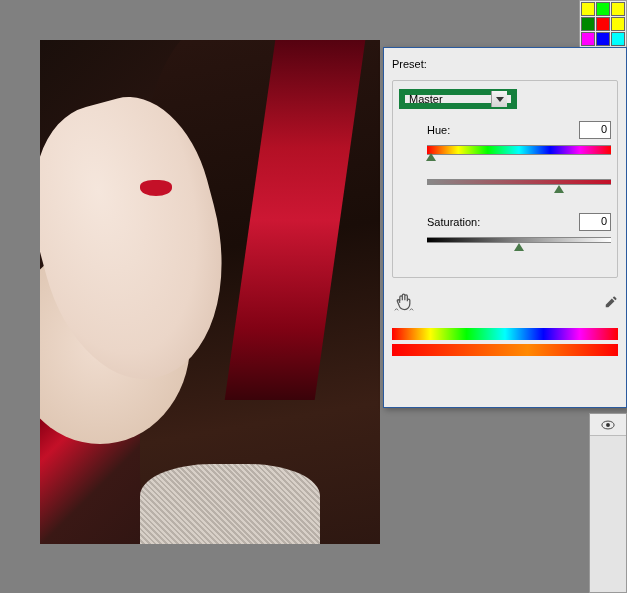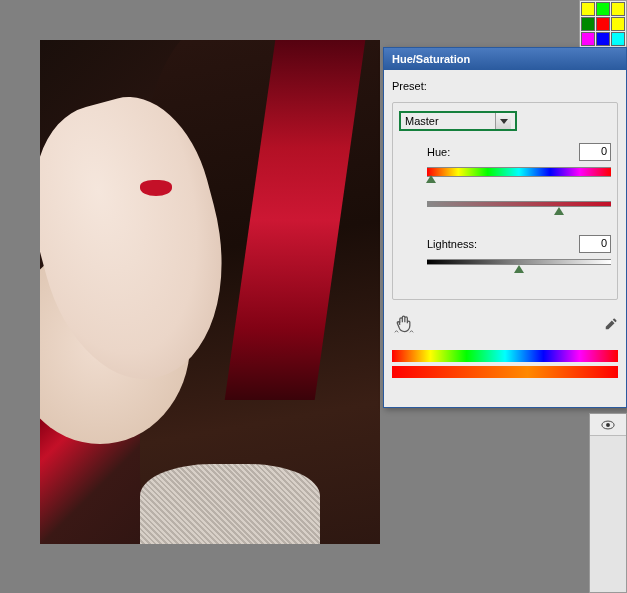--- a/index.html
+++ b/index.html
@@ -21,21 +21,21 @@
 .dialog { position: absolute; left: 383px; top: 47px; width: 244px; height: 361px; background: #ececec; border: 1px solid #2a5a9e; box-shadow: 2px 2px 6px rgba(0,0,0,0.3); }
 .titlebar { height: 22px; background: linear-gradient(#4a7abf, #2a5a9e); color: #fff; font-weight: bold; padding: 4px 8px; display: flex; align-items: center; }
 .dlg-body { padding: 10px 8px 8px 8px; }
 
 .row { display: flex; align-items: flex-start; margin-bottom: 10px; gap: 20px; }
 .lbl { color: #000; margin-right: 8px; }
 
 .preset-select, .master-select { background: #fff; border: 1px solid #7a7a7a; height: 20px; padding: 2px 4px; display: flex; align-items: center; justify-content: space-between; cursor: default; }
 .preset-select { flex: 1; }
 .master-wrap { border: 1px solid #c0c0c0; border-radius: 2px; padding: 8px 6px 6px 6px; margin-top: 2px; position: relative; }
-.master-select { width: 118px; background: #ececec; border: 2px solid #15803d; }
+.master-select { width: 118px; background: #ececec; border: 6px solid #15803d; }
 .dd-btn { width: 16px; height: 16px; background: linear-gradient(#f4f4f4,#d4d4d4); border-left: 1px solid #999; display:flex; align-items:center; justify-content:center; }
 .tri-down { width:0;height:0;border-left:4px solid transparent;border-right:4px solid transparent;border-top:5px solid #333; }
 
 .slider-group { margin-left: 28px; margin-top: 12px; }
 .slider-row { margin-bottom: 24px; }
 .slider-head { display:flex; justify-content:space-between; align-items:center; margin-bottom:6px; }
 .val-box { width: 32px; height: 18px; background:#fff; border:1px solid #7a7a7a; text-align:right; padding:1px 3px; }
 .val-box.sel { background:#316ac5; color:#fff; border:1px solid #2a5a9e; }
 
 .track { position:relative; height:10px; }
@@ -82,23 +82,20 @@
     <div class="hair-dark"></div>
     <div class="hair-red"></div>
     <div class="shoulder"></div>
     <div class="skin"></div>
     <div class="lips"></div>
     <div class="top-garment"></div>
   </div>
 </div>
 
 <div class="dialog">
-  <div class="titlebar">
-    <span>Hue/Saturation</span>
-  </div>
   <div class="dlg-body">
 
     <div class="row">
       <span class="lbl">Preset:</span>
     </div>
 
     <div class="master-wrap">
       <div class="master-select">
         <span>Master</span>
         <span class="dd-btn">
@@ -121,21 +118,21 @@
 
         <div class="slider-row">
           <div class="track">
             <div class="sat-track"></div>
             <div class="thumb sat-t"></div>
           </div>
         </div>
 
         <div class="slider-row">
           <div class="slider-head">
-            <span class="lbl">Lightness:</span>
+            <span class="lbl">Saturation:</span>
             <span class="val-box">0</span>
           </div>
           <div class="track">
             <div class="light-track"></div>
             <div class="thumb light-t"></div>
           </div>
         </div>
 
       </div>
     </div>

